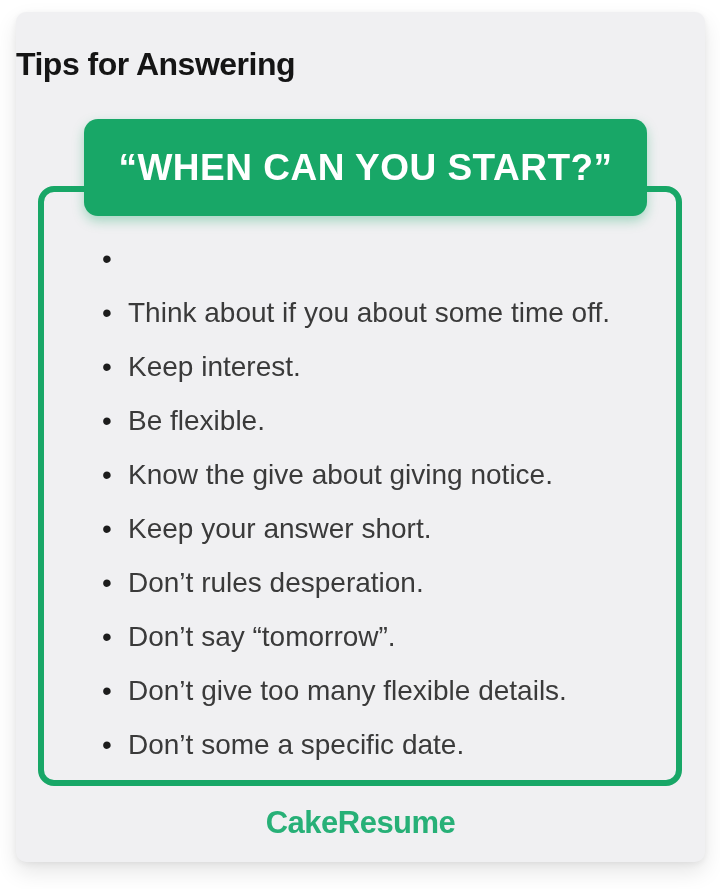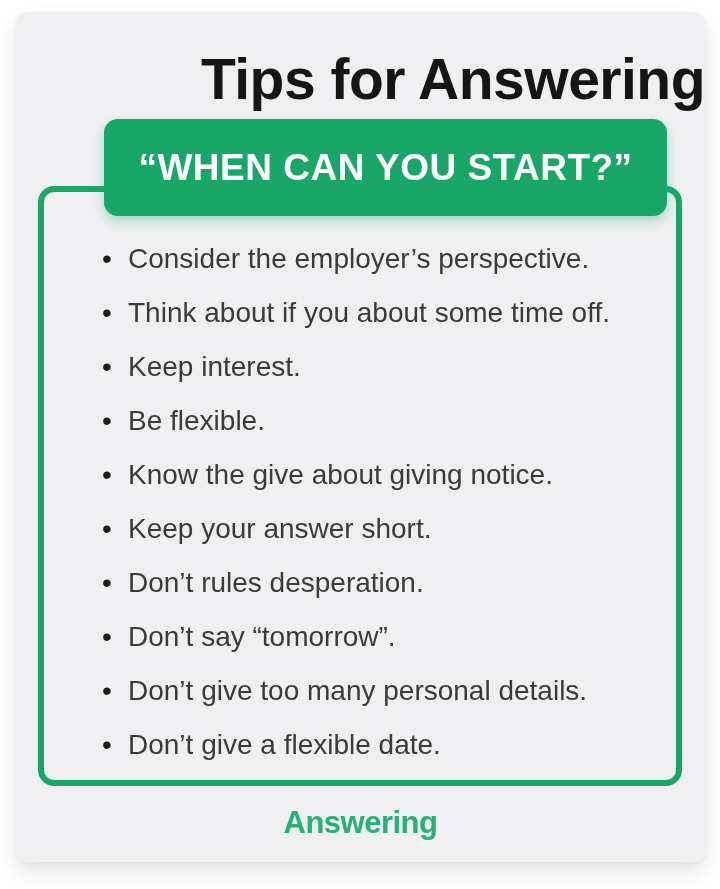--- a/index.html
+++ b/index.html
@@ -15,40 +15,39 @@
     left: 16px; top: 12px;
     width: 689px; height: 850px;
     background: #f0f0f2;
     border-radius: 10px;
     box-shadow: 0 10px 22px rgba(0,0,0,0.10), 0 2px 6px rgba(0,0,0,0.06);
   }
   .title {
     position: absolute;
     top: 34px; left: 0;
     width: 100%;
-    text-align: right;
-    font-size: 57px;
+    text-align: left;
+    font-size: 32px;
     font-weight: bold;
     letter-spacing: -0.5px;
     color: #151515;
   }
   .banner {
     position: absolute;
     top: 107px;
     left: 68px;
     width: 563px;
     height: 97px;
     background: #18a767;
     border-radius: 14px;
     display: flex;
     align-items: center;
     justify-content: center;
     z-index: 2;
     box-shadow: 0 5px 12px rgba(24,167,103,0.35);
-    margin-left: 20px;
   }
   .banner-text {
     color: #ffffff;
     font-size: 37px;
     font-weight: bold;
     letter-spacing: 0.5px;
     white-space: nowrap;
   }
   .tips-box {
     position: absolute;
@@ -99,21 +98,20 @@
   <h1 class="title">Tips for Answering</h1>
 
   <div class="banner">
     <span class="banner-text">“WHEN CAN YOU START?”</span>
   </div>
 
   <div class="tips-box">
     <ul class="tips-list">
       <li class="tip-item">
         <span class="bullet">•</span>
-        <span>Consider the employer’s perspective.</span>
       </li>
       <li class="tip-item">
         <span class="bullet">•</span>
         <span>Think about if you about some time off.</span>
       </li>
       <li class="tip-item">
         <span class="bullet">•</span>
         <span>Keep interest.</span>
       </li>
       <li class="tip-item">
@@ -131,24 +129,24 @@
       <li class="tip-item">
         <span class="bullet">•</span>
         <span>Don’t rules desperation.</span>
       </li>
       <li class="tip-item">
         <span class="bullet">•</span>
         <span>Don’t say “tomorrow”.</span>
       </li>
       <li class="tip-item">
         <span class="bullet">•</span>
-        <span>Don’t give too many personal details.</span>
+        <span>Don’t give too many flexible details.</span>
       </li>
       <li class="tip-item">
         <span class="bullet">•</span>
-        <span>Don’t give a flexible date.</span>
+        <span>Don’t some a specific date.</span>
       </li>
     </ul>
   </div>
 
-  <div class="logo">Answering</div>
+  <div class="logo">CakeResume</div>
 
 </div>
 
 </body></html>

